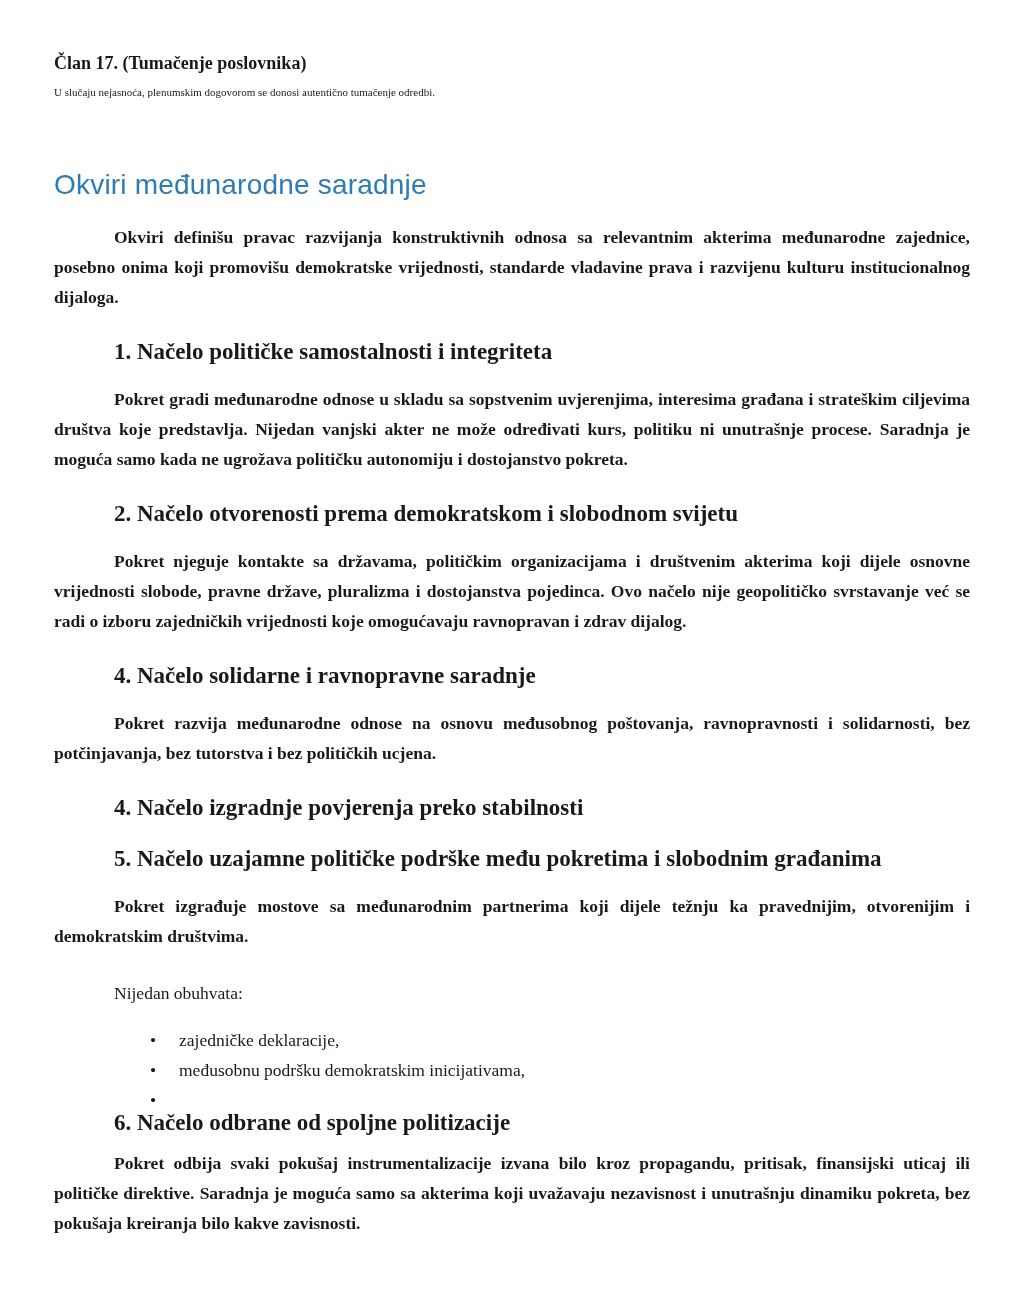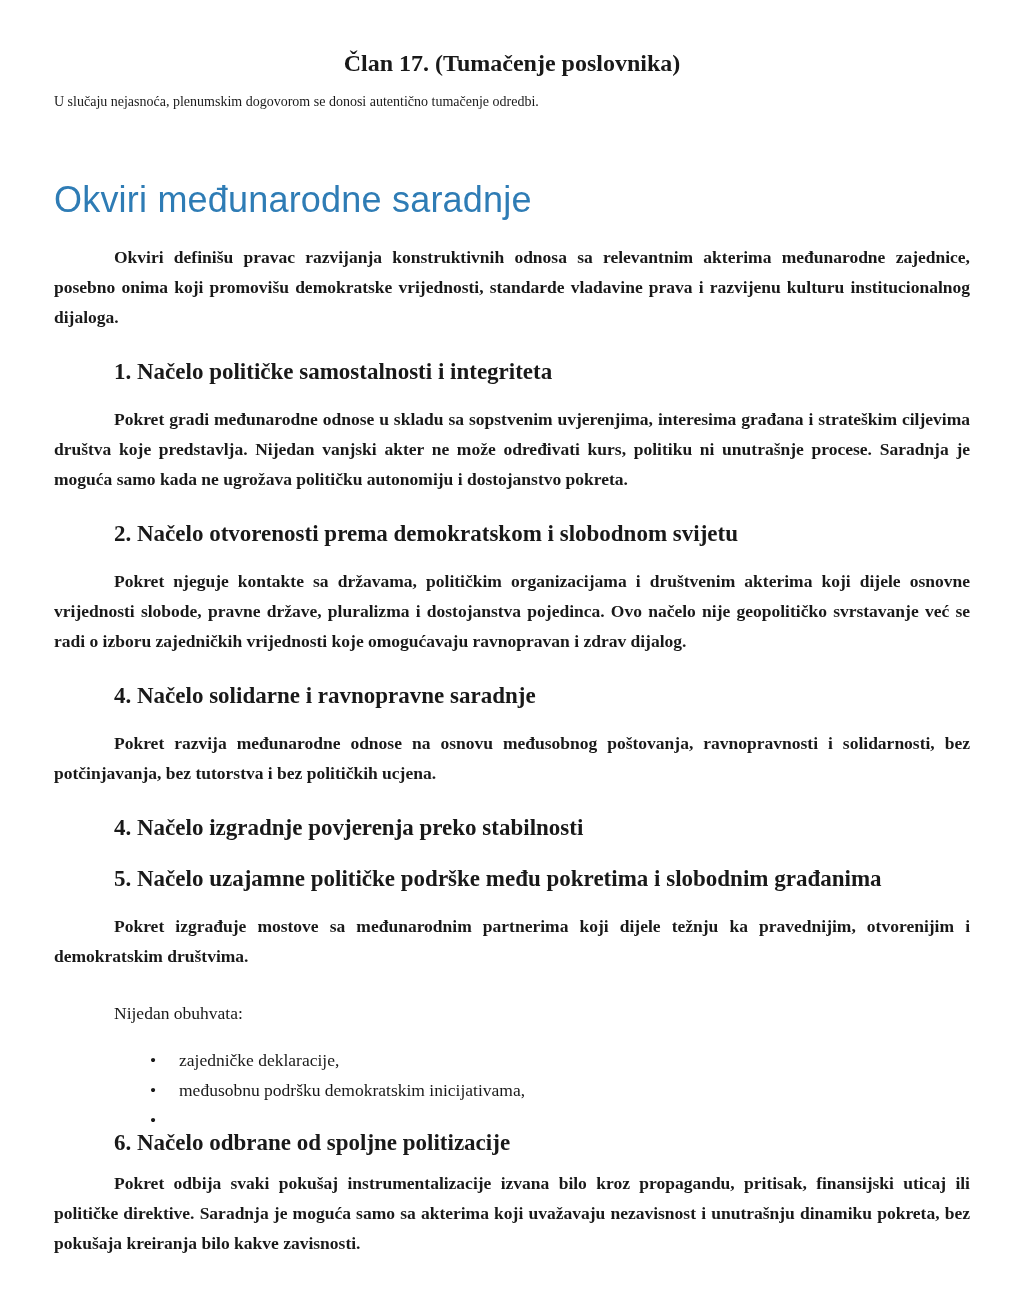--- a/index.html
+++ b/index.html
@@ -10,34 +10,33 @@
     background: #ffffff;
     color: #191919;
     font-family: "Liberation Serif", serif;
     overflow: hidden;
   }
   .doc {
     padding: 50px 54px 0 54px;
     width: 1024px;
   }
   .article-heading {
-    font-size: 24px;
+    font-size: 18px;
     font-weight: bold;
     line-height: 26px;
     margin: 0;
-    text-align: center;
   }
   .article-body {
-    font-size: 14px;
+    font-size: 11px;
     line-height: 26px;
-    margin: 13px 0 0 0;
+    margin: 3px 0 0 0;
   }
   .section-title {
     font-family: "Liberation Sans", sans-serif;
-    font-size: 36px;
+    font-size: 28px;
     font-weight: 400;
     color: #2e7cb5;
     margin: 64px 0 0 0;
     letter-spacing: 0.2px;
   }
   .para {
     font-size: 17.5px;
     line-height: 30px;
     text-align: justify;
     text-indent: 60px;

